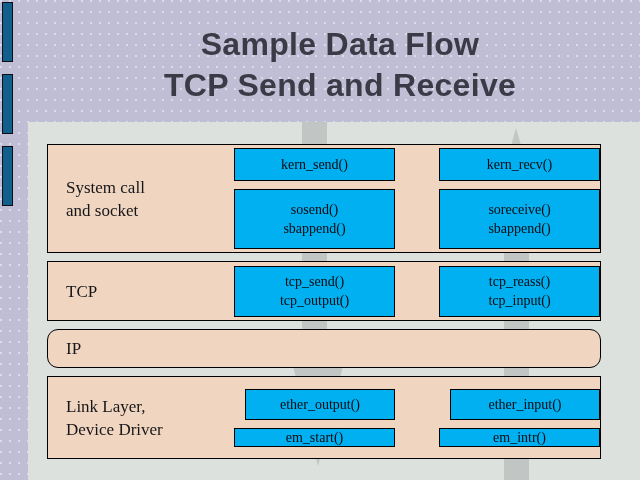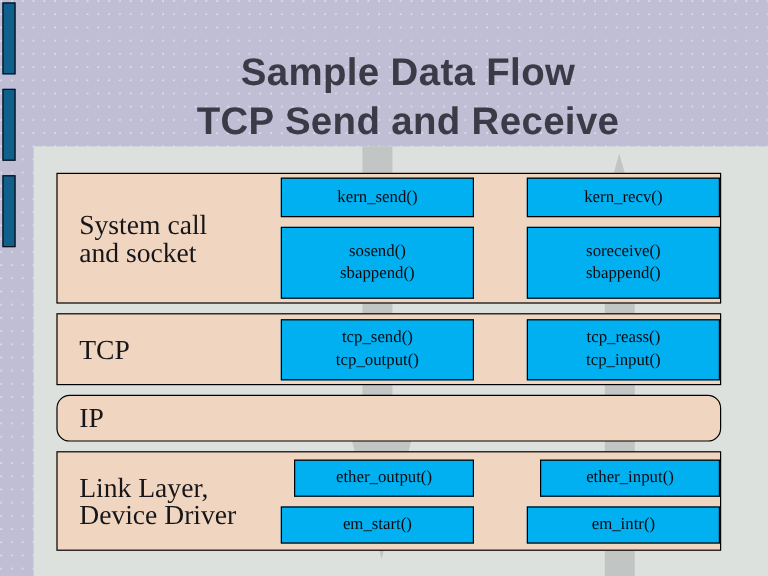--- a/index.html
+++ b/index.html
@@ -38,21 +38,21 @@
     box-sizing: border-box;
   }
   #side-bar-1 { top: 2px;   height: 60px; }
   #side-bar-2 { top: 74px;  height: 60px; }
   #side-bar-3 { top: 146px; height: 60px; }
 
   
   #title-block {
     position: absolute;
     left: 60px;
-    top: 40px;
+    top: 24px;
     width: 560px;
     text-align: center;
     font-family: "Liberation Sans", "DejaVu Sans", sans-serif;
     font-weight: bold;
     font-size: 32px;
     line-height: 41px;
     color: #3b3b47;
     letter-spacing: 0.3px;
   }
   #title-block .tline { display: block; white-space: nowrap; }
@@ -93,21 +93,21 @@
   }
   .layer-row:last-child { margin-bottom: 0; }
 
   .layer-label {
     width: 186px;
     flex: 0 0 186px;
     display: flex;
     align-items: center;
     padding-left: 18px;
     box-sizing: border-box;
-    font-size: 23px;
+    font-size: 17px;
     line-height: 23px;
     color: #16161a;
   }
   .layer-label span { display: block; }
 
   .cols {
     flex: 1 1 auto;
     display: flex;
     align-items: stretch;
     padding: 3px 4px 3px 0;
@@ -138,21 +138,21 @@
     align-items: center;
   }
   .fn-box .fn-line { display: block; white-space: nowrap; }
 
   
   .row-sys   .fn-box.b1 { height: 34px; }
   .row-sys   .fn-box.b2 { height: 61px; }
   .row-tcp   .fn-box.b1 { height: 51px; }
   .row-ip    .fn-box.b1 { height: 31px; }
   .row-link  .fn-box.b1 { height: 31px; margin-left: 11px; }
-  .row-link  .fn-box.b2 { height: 31px; }
+  .row-link  .fn-box.b2 { height: 19px; }
 
   .row-sys  { height: 109px; }
   .row-tcp  { height: 60px;  }
   .row-ip   { height: 39px; border-radius: 11px;  }
   .row-link { height: 83px;  }
 </style>
 </head>
 <body>
 
 <div id="bg-texture"></div>

